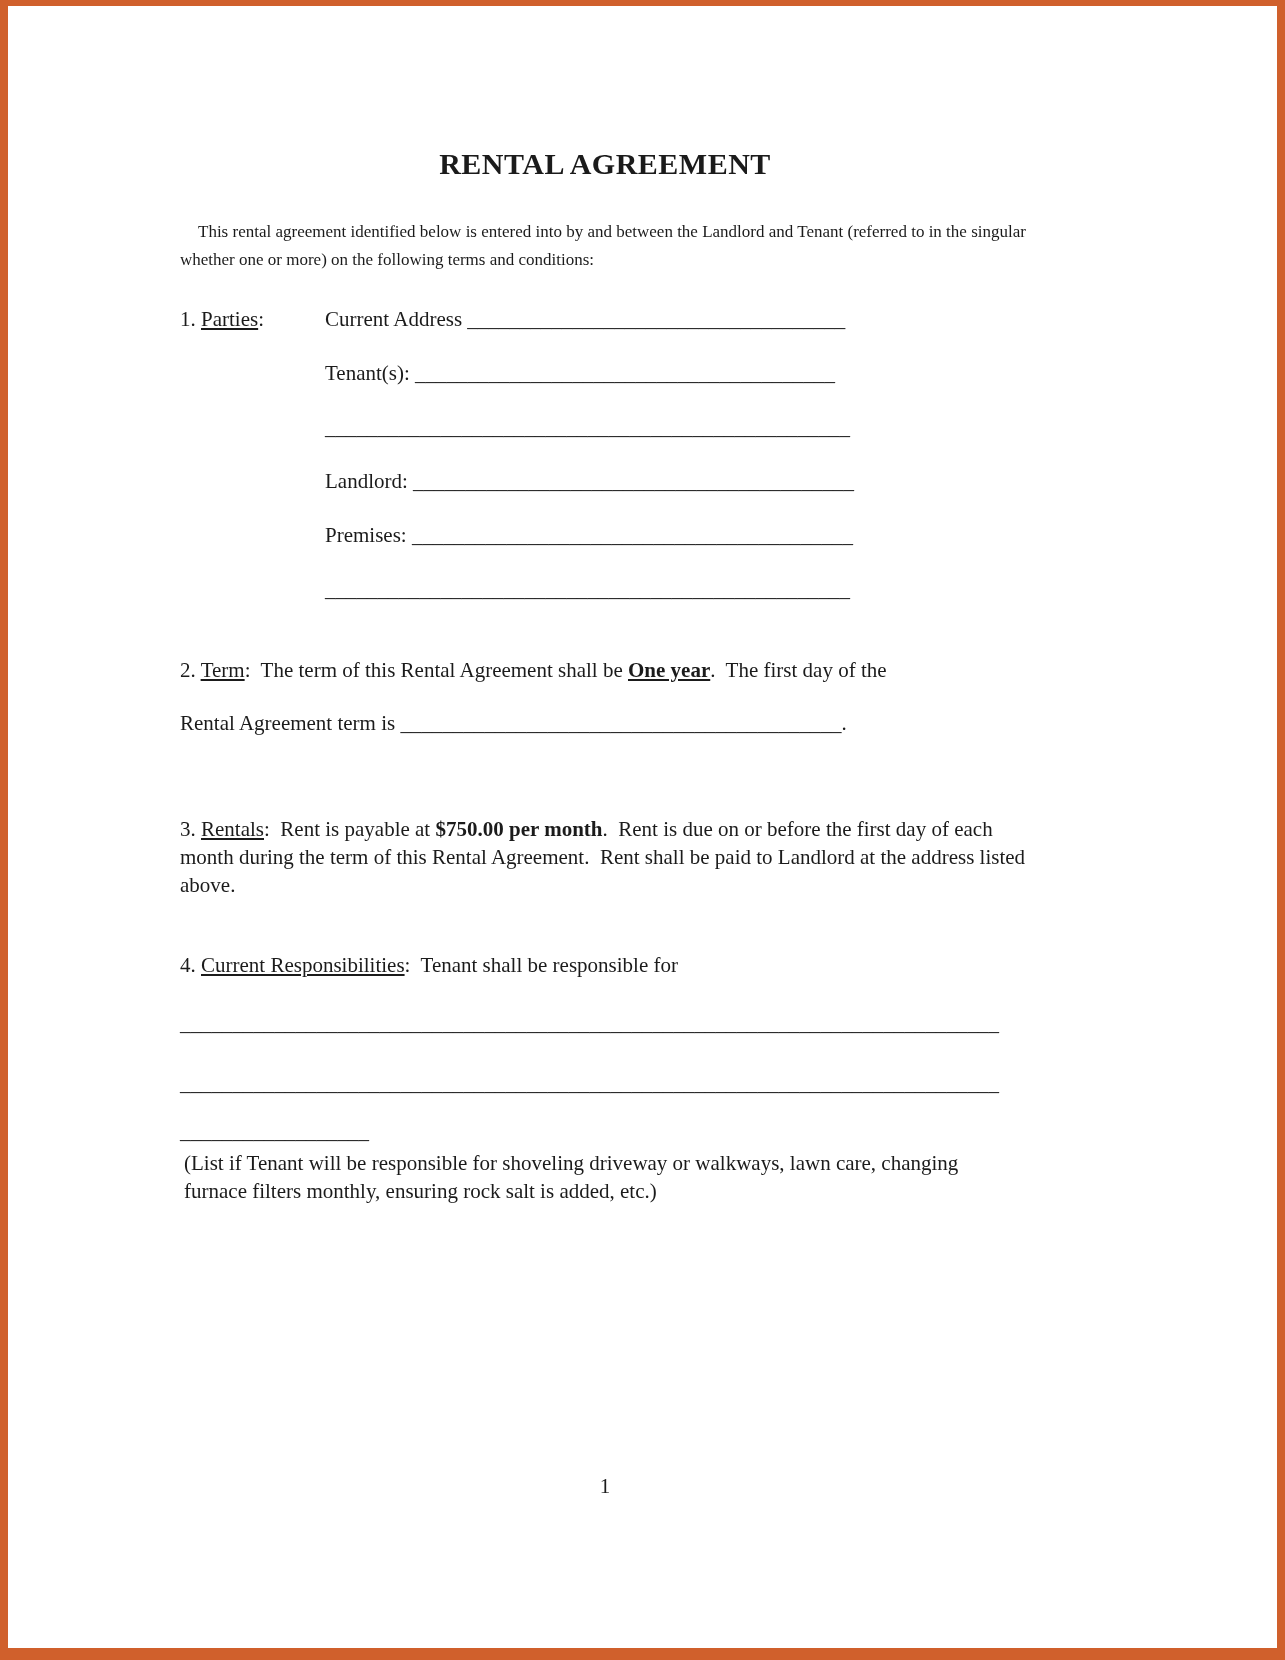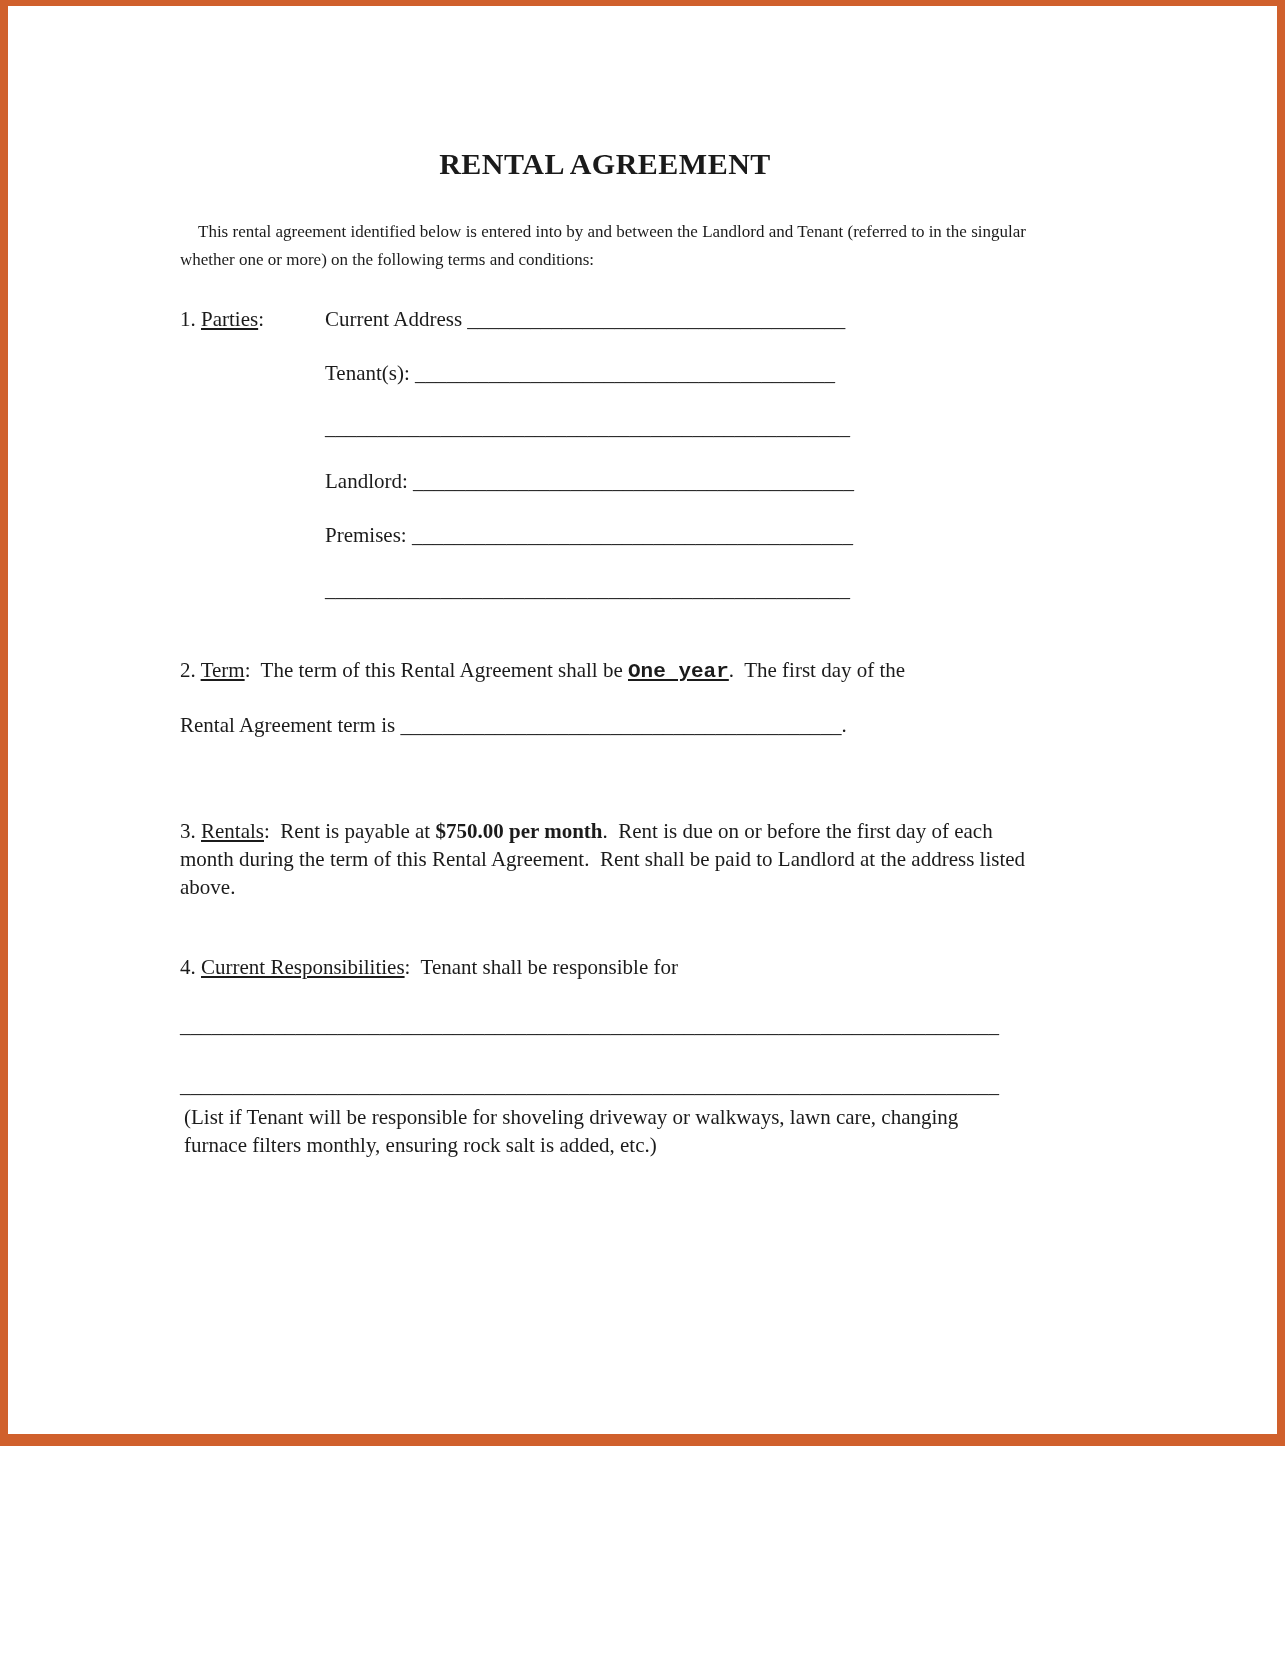--- a/index.html
+++ b/index.html
@@ -3,21 +3,21 @@
 <meta charset="utf-8">
 <style>
   html, body {
     margin: 0;
     padding: 0;
     background: #ffffff;
   }
   .page {
     position: relative;
     width: 1285px;
-    height: 1446px;
+    height: 1660px;
     box-sizing: border-box;
     background: #ffffff;
     border-style: solid;
     border-width: 6px 8px 12px 8px;
     border-color: #d0602c;
     font-family: "Liberation Serif", "DejaVu Serif", serif;
     color: #1b1b1b;
     overflow: hidden;
   }
   .content {
@@ -59,21 +59,21 @@
   .fields {
     flex: 1;
   }
   .field-row {
     line-height: 27px;
     margin-bottom: 27px;
     white-space: pre-wrap;
   }
   .u  { text-decoration: underline; }
   .b  { font-weight: bold; }
-  .bu { font-weight: bold; text-decoration: underline; font-family: Liberation Mono, monospace; }
+  .bu { font-weight: bold; text-decoration: underline; }
   .sec-term {
     margin-top: 26px;
   }
   .sec-term .line2 {
     margin-top: 25px;
   }
   .sec-rentals {
     margin-top: 78px;
   }
   .sec-responsibilities {
@@ -129,19 +129,20 @@
     </div>
 
     <div class="section sec-rentals">
       <p class="para" style="margin:0"><span>3. </span><span class="u">Rentals</span><span>:  Rent is payable at </span><span class="b">$750.00 per month</span><span>.  Rent is due on or before the first day of each month during the term of this Rental Agreement.  Rent shall be paid to Landlord at the address listed above.</span></p>
     </div>
 
     <div class="section sec-responsibilities">
       <p class="para" style="margin:0"><span>4. </span><span class="u">Current Responsibilities</span><span>:  Tenant shall be responsible for</span></p>
       <div class="blank-line">______________________________________________________________________________</div>
       <div class="blank-line second">______________________________________________________________________________</div>
+      <div class="blank-line short">__________________</div>
       <p class="note">(List if Tenant will be responsible for shoveling driveway or walkways, lawn care, changing furnace filters monthly, ensuring rock salt is added, etc.)</p>
     </div>
 
   </div>
 
   <div class="page-number">1</div>
 </div>
 
 </body></html>

